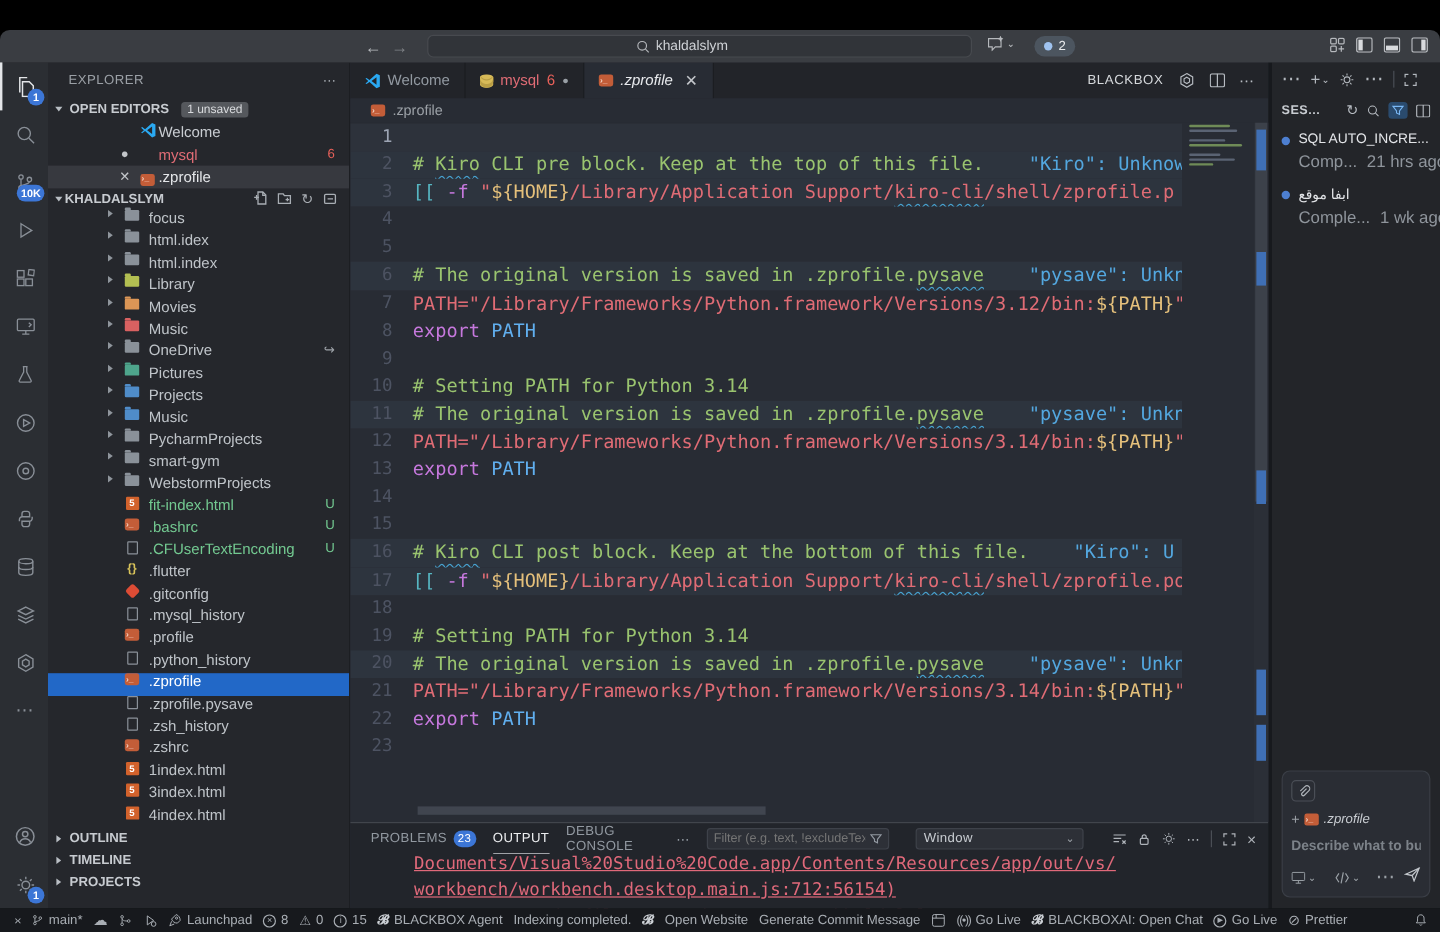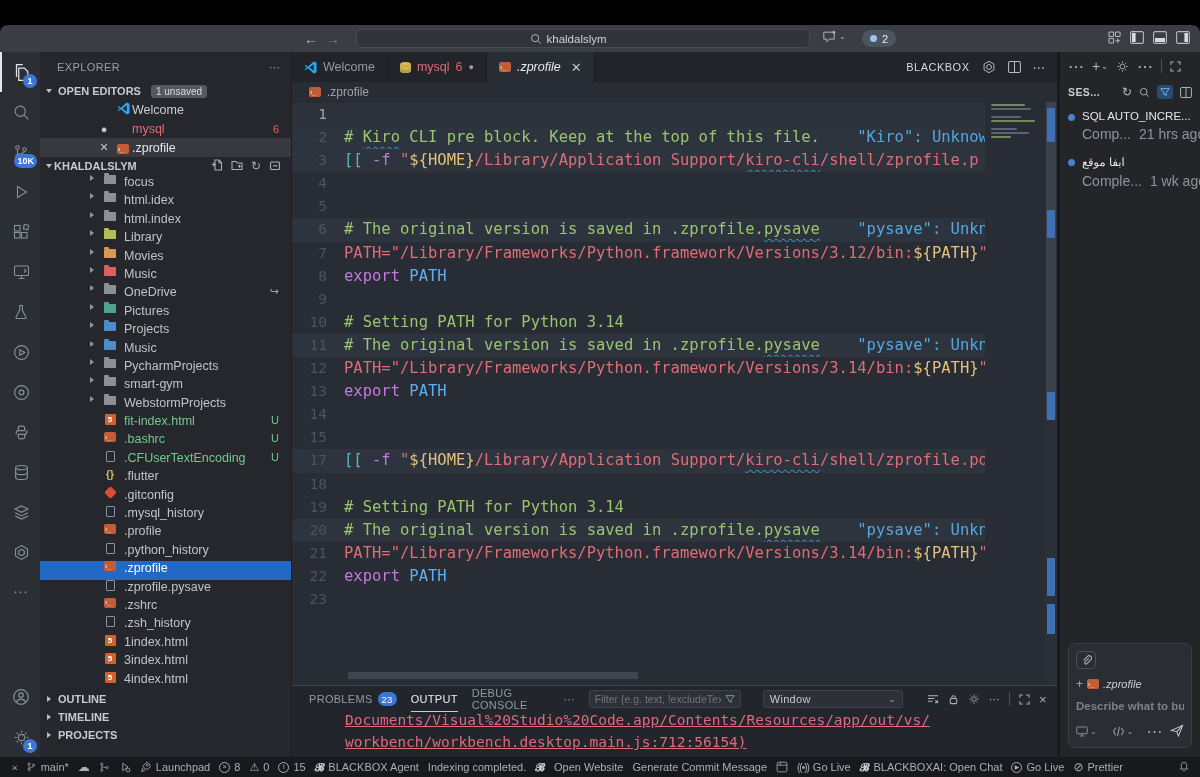--- a/index.html
+++ b/index.html
@@ -538,29 +538,29 @@
             <span class="nm">.zprofile</span>
           </div>
           <div class="trow">
             <span class="ic">
               <span class="fi doc"></span>
             </span>
             <span class="nm">.zprofile.pysave</span>
           </div>
           <div class="trow">
             <span class="ic">
+              <span class="fi doc"></span>
+            </span>
+            <span class="nm">.zsh_history</span>
+          </div>
+          <div class="trow">
+            <span class="ic">
               <span class="fi term">›_</span>
             </span>
             <span class="nm">.zshrc</span>
-          </div>
-          <div class="trow">
-            <span class="ic">
-              <span class="fi doc"></span>
-            </span>
-            <span class="nm">.zsh_history</span>
           </div>
           <div class="trow">
             <span class="ic">
               <span class="fi html5">5</span>
             </span>
             <span class="nm">1index.html</span>
           </div>
           <div class="trow">
             <span class="ic">
               <span class="fi html5">5</span>
@@ -634,20 +634,21 @@
             <div class="cl hl"><span class="ln">6</span><span class="lc"><span class="com"># The original version is saved in .zprofile.</span><span class="com wv">pysave</span><span class="hint">    "pysave": Unkn</span></span></div>
             <div class="cl"><span class="ln">7</span><span class="lc"><span class="st">PATH="/Library/Frameworks/Python.framework/Versions/3.12/bin:</span><span class="yl">${PATH}</span><span class="st">"</span></span></div>
             <div class="cl"><span class="ln">8</span><span class="lc"><span class="mg">export </span><span class="bl">PATH</span></span></div>
             <div class="cl"><span class="ln">9</span><span class="lc"></span></div>
             <div class="cl"><span class="ln">10</span><span class="lc"><span class="com"># Setting PATH for Python 3.14</span></span></div>
             <div class="cl hl"><span class="ln">11</span><span class="lc"><span class="com"># The original version is saved in .zprofile.</span><span class="com wv">pysave</span><span class="hint">    "pysave": Unkn</span></span></div>
             <div class="cl"><span class="ln">12</span><span class="lc"><span class="st">PATH="/Library/Frameworks/Python.framework/Versions/3.14/bin:</span><span class="yl">${PATH}</span><span class="st">"</span></span></div>
             <div class="cl"><span class="ln">13</span><span class="lc"><span class="mg">export </span><span class="bl">PATH</span></span></div>
             <div class="cl"><span class="ln">14</span><span class="lc"></span></div>
             <div class="cl"><span class="ln">15</span><span class="lc"></span></div>
+            <div class="cl hl"><span class="ln">16</span><span class="lc"><span class="com"># </span><span class="com wv">Kiro</span><span class="com"> CLI post block. Keep at the bottom of this file.</span><span class="hint">    "Kiro": U</span></span></div>
             <div class="cl hl"><span class="ln">17</span><span class="lc"><span class="cy">[[ </span><span class="mg">-f </span><span class="st">"</span><span class="yl">${HOME}</span><span class="st">/Library/Application Support/</span><span class="st wv">kiro-cli</span><span class="st">/shell/zprofile.po</span></span></div>
             <div class="cl"><span class="ln">18</span><span class="lc"></span></div>
             <div class="cl"><span class="ln">19</span><span class="lc"><span class="com"># Setting PATH for Python 3.14</span></span></div>
             <div class="cl hl"><span class="ln">20</span><span class="lc"><span class="com"># The original version is saved in .zprofile.</span><span class="com wv">pysave</span><span class="hint">    "pysave": Unkn</span></span></div>
             <div class="cl"><span class="ln">21</span><span class="lc"><span class="st">PATH="/Library/Frameworks/Python.framework/Versions/3.14/bin:</span><span class="yl">${PATH}</span><span class="st">"</span></span></div>
             <div class="cl"><span class="ln">22</span><span class="lc"><span class="mg">export </span><span class="bl">PATH</span></span></div>
             <div class="cl"><span class="ln">23</span><span class="lc"></span></div>
           </div>
         <div class="minimap" id="minimap">
             <div class="mm-line g" style="top: 2px; left: 2px; width: 34px;"></div>

